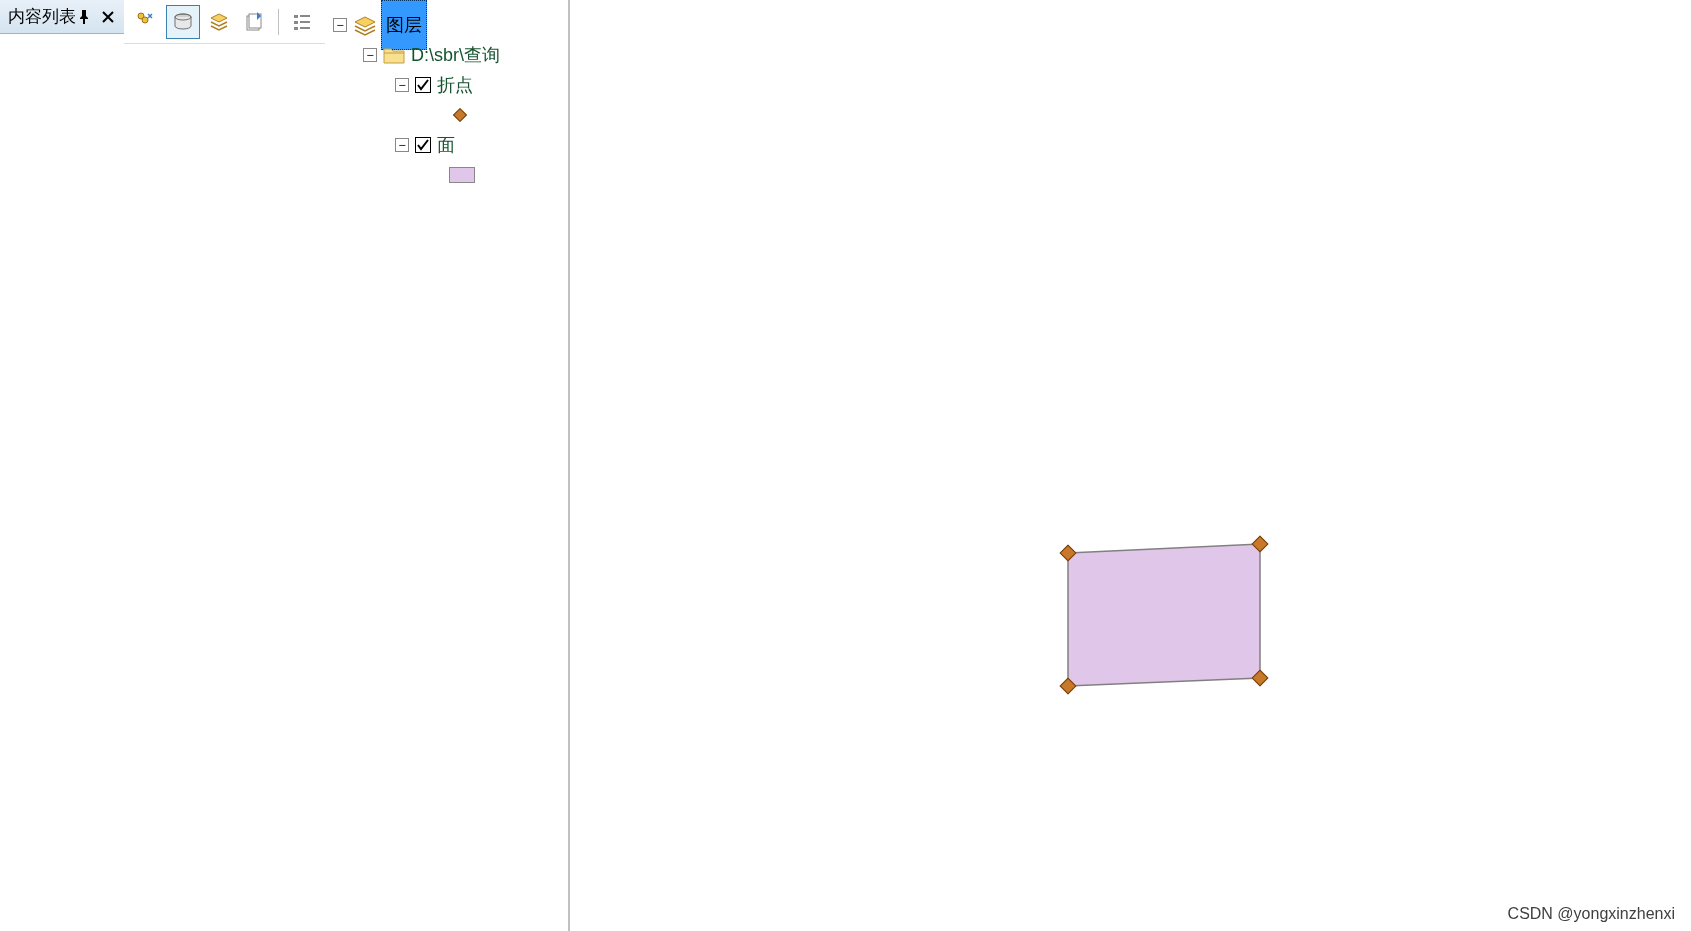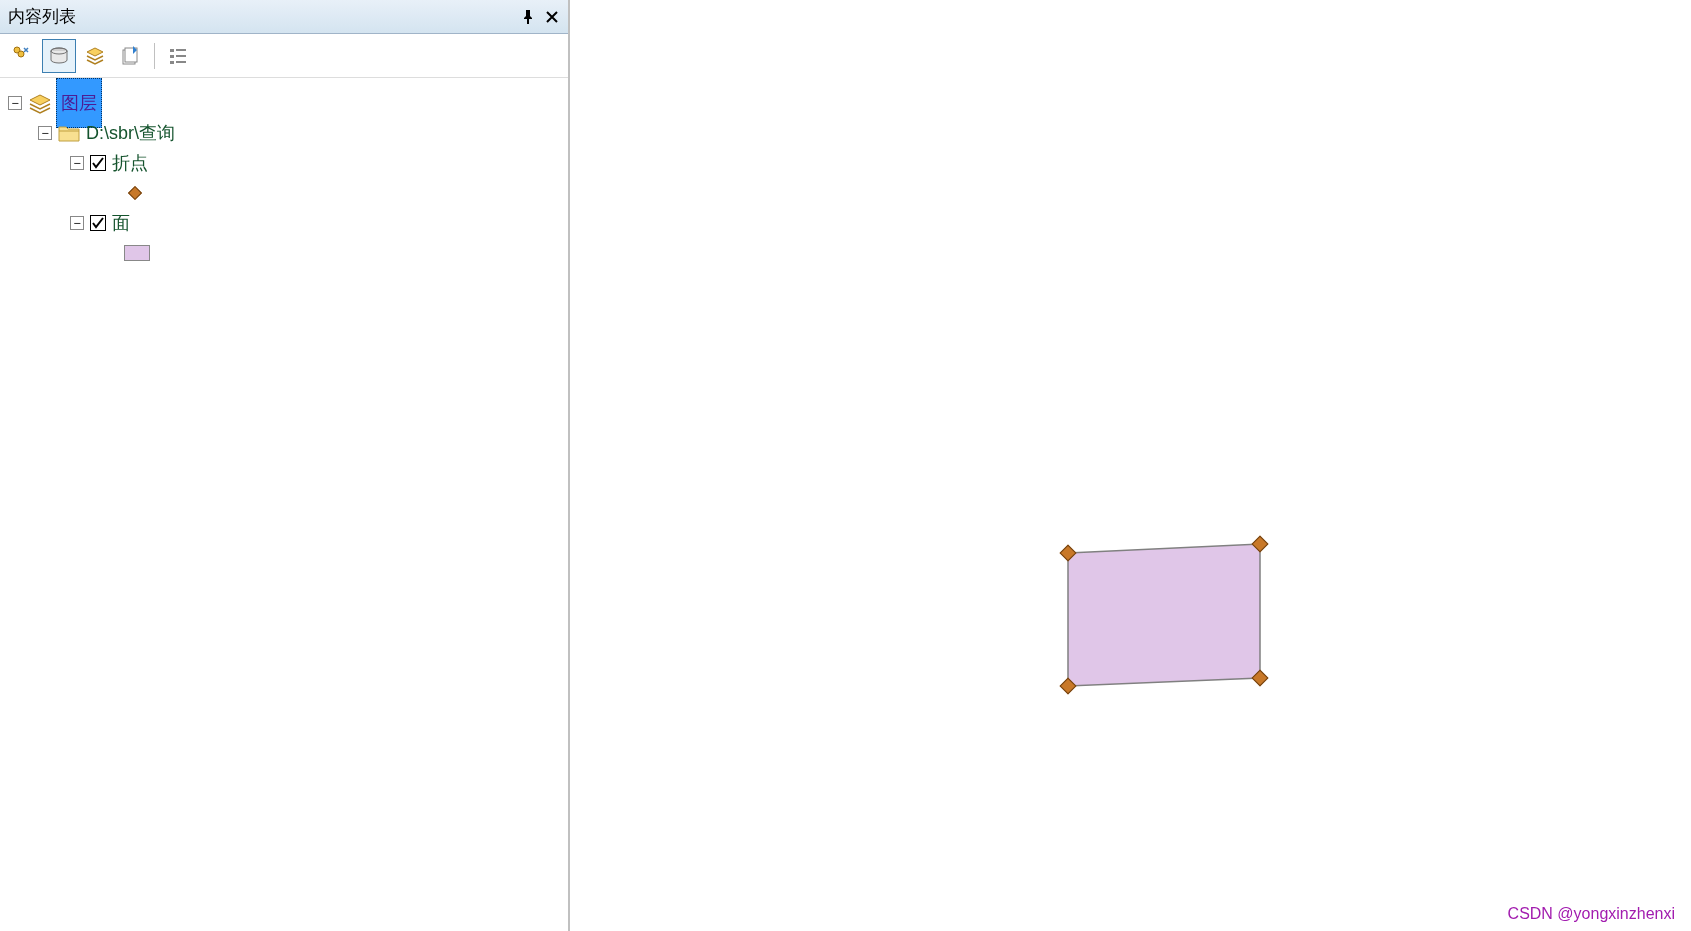--- a/index.html
+++ b/index.html
@@ -15,21 +15,21 @@
     .container {
       display: flex;
       width: 100%;
       height: 100%;
     }
     .toc-panel {
       width: 570px;
       height: 100%;
       border-right: 2px solid #c0c0c0;
       display: flex;
-      flex-direction: column;
+      flex-direction: row;
       background: #fff;
     }
     .toc-header {
       height: 34px;
       background: linear-gradient(#e8f0f8, #d4e4f0);
       border-bottom: 1px solid #a0b4c8;
       display: flex;
       align-items: center;
       padding: 0 8px;
       justify-content: space-between;
@@ -114,21 +114,21 @@
       border: 1.5px solid #000;
       display: flex;
       align-items: center;
       justify-content: center;
       cursor: pointer;
     }
     .chk svg { width: 12px; height: 12px; }
     .node-label { font-size: 18px; color: #14532d; }
     .node-label.selected {
       background: #3399ff;
-      color: #4c1d95;
+      color: #000000;
       border: 1px dotted #003366;
       padding: 12px 4px;
     }
     .folder-icon, .layers-icon {
       width: 22px;
       height: 18px;
       display: inline-block;
     }
     .sym-diamond {
       width: 10px;
@@ -160,21 +160,21 @@
       height: 12px;
       background: #c87828;
       border: 1.5px solid #704010;
       transform: rotate(45deg) translate(-50%, -50%);
       transform-origin: 0 0;
     }
     .watermark {
       position: absolute;
       right: 16px;
       bottom: 8px;
-      color: #a21caf;
+      color: #404040;
       font-size: 16px;
       font-family: Arial, sans-serif;
     }
   </style>
 </head>
 <body>
 
 <div class="container">
   <div class="toc-panel">
     <div class="toc-header">

